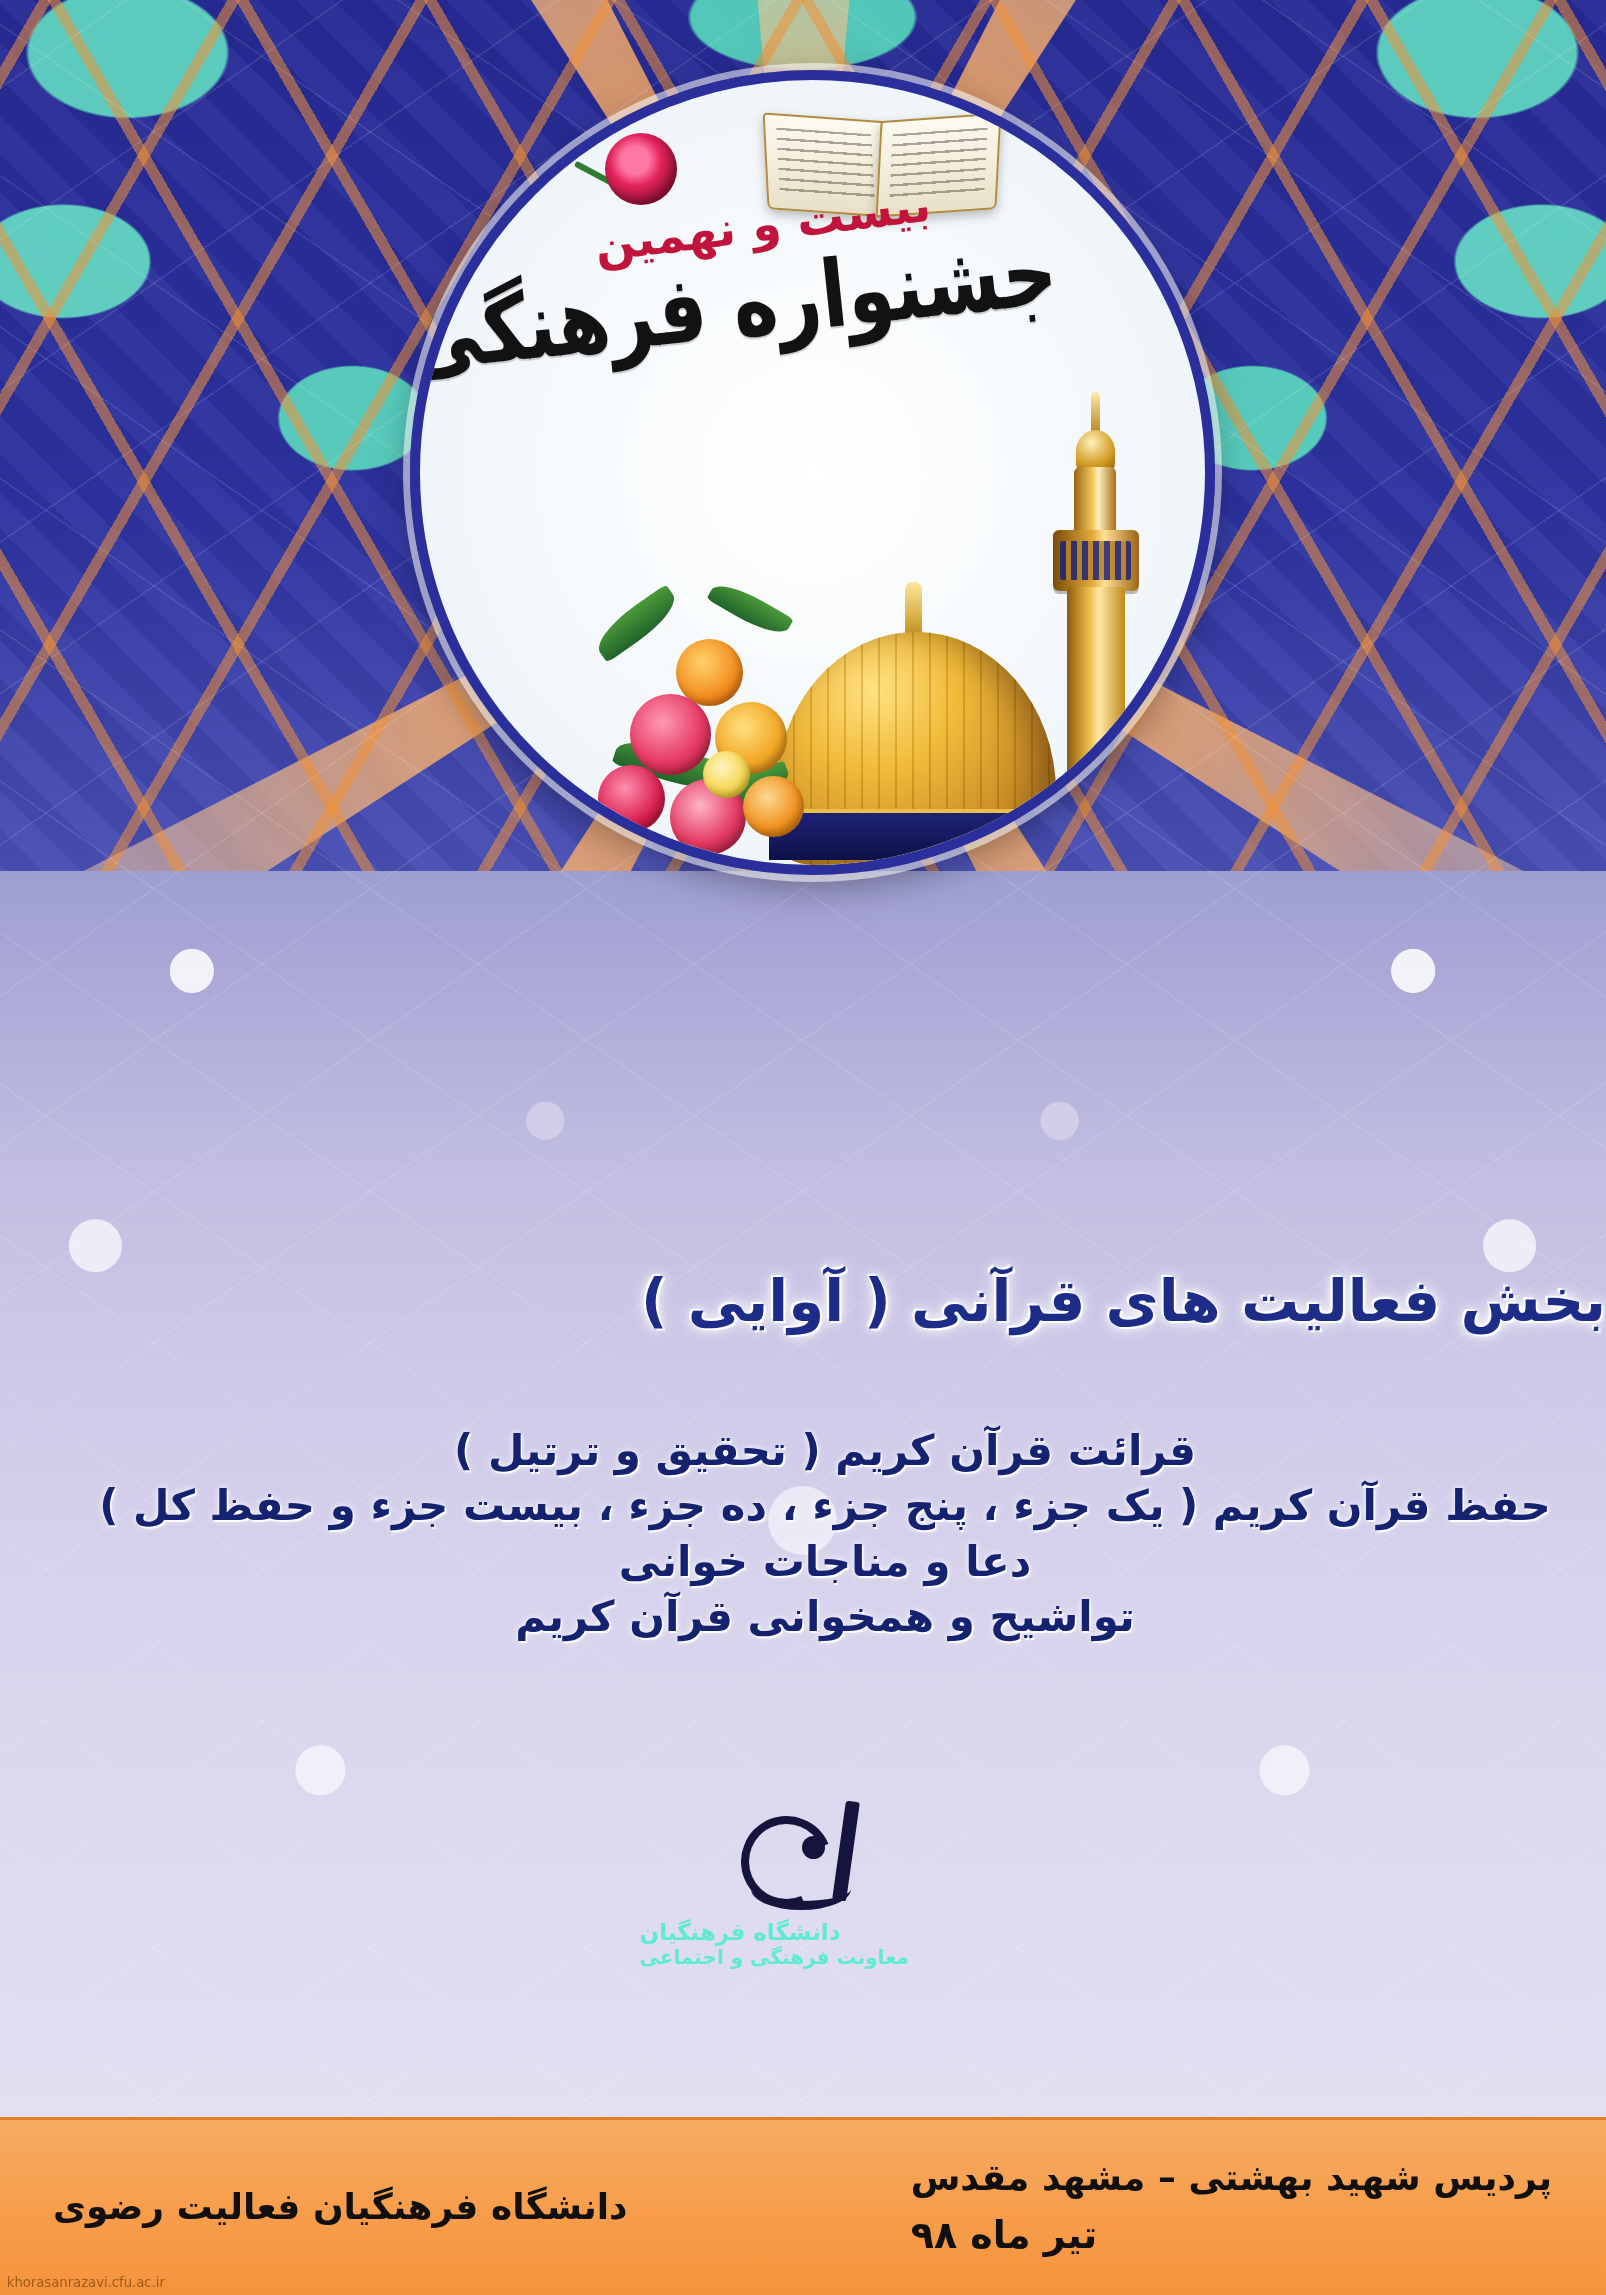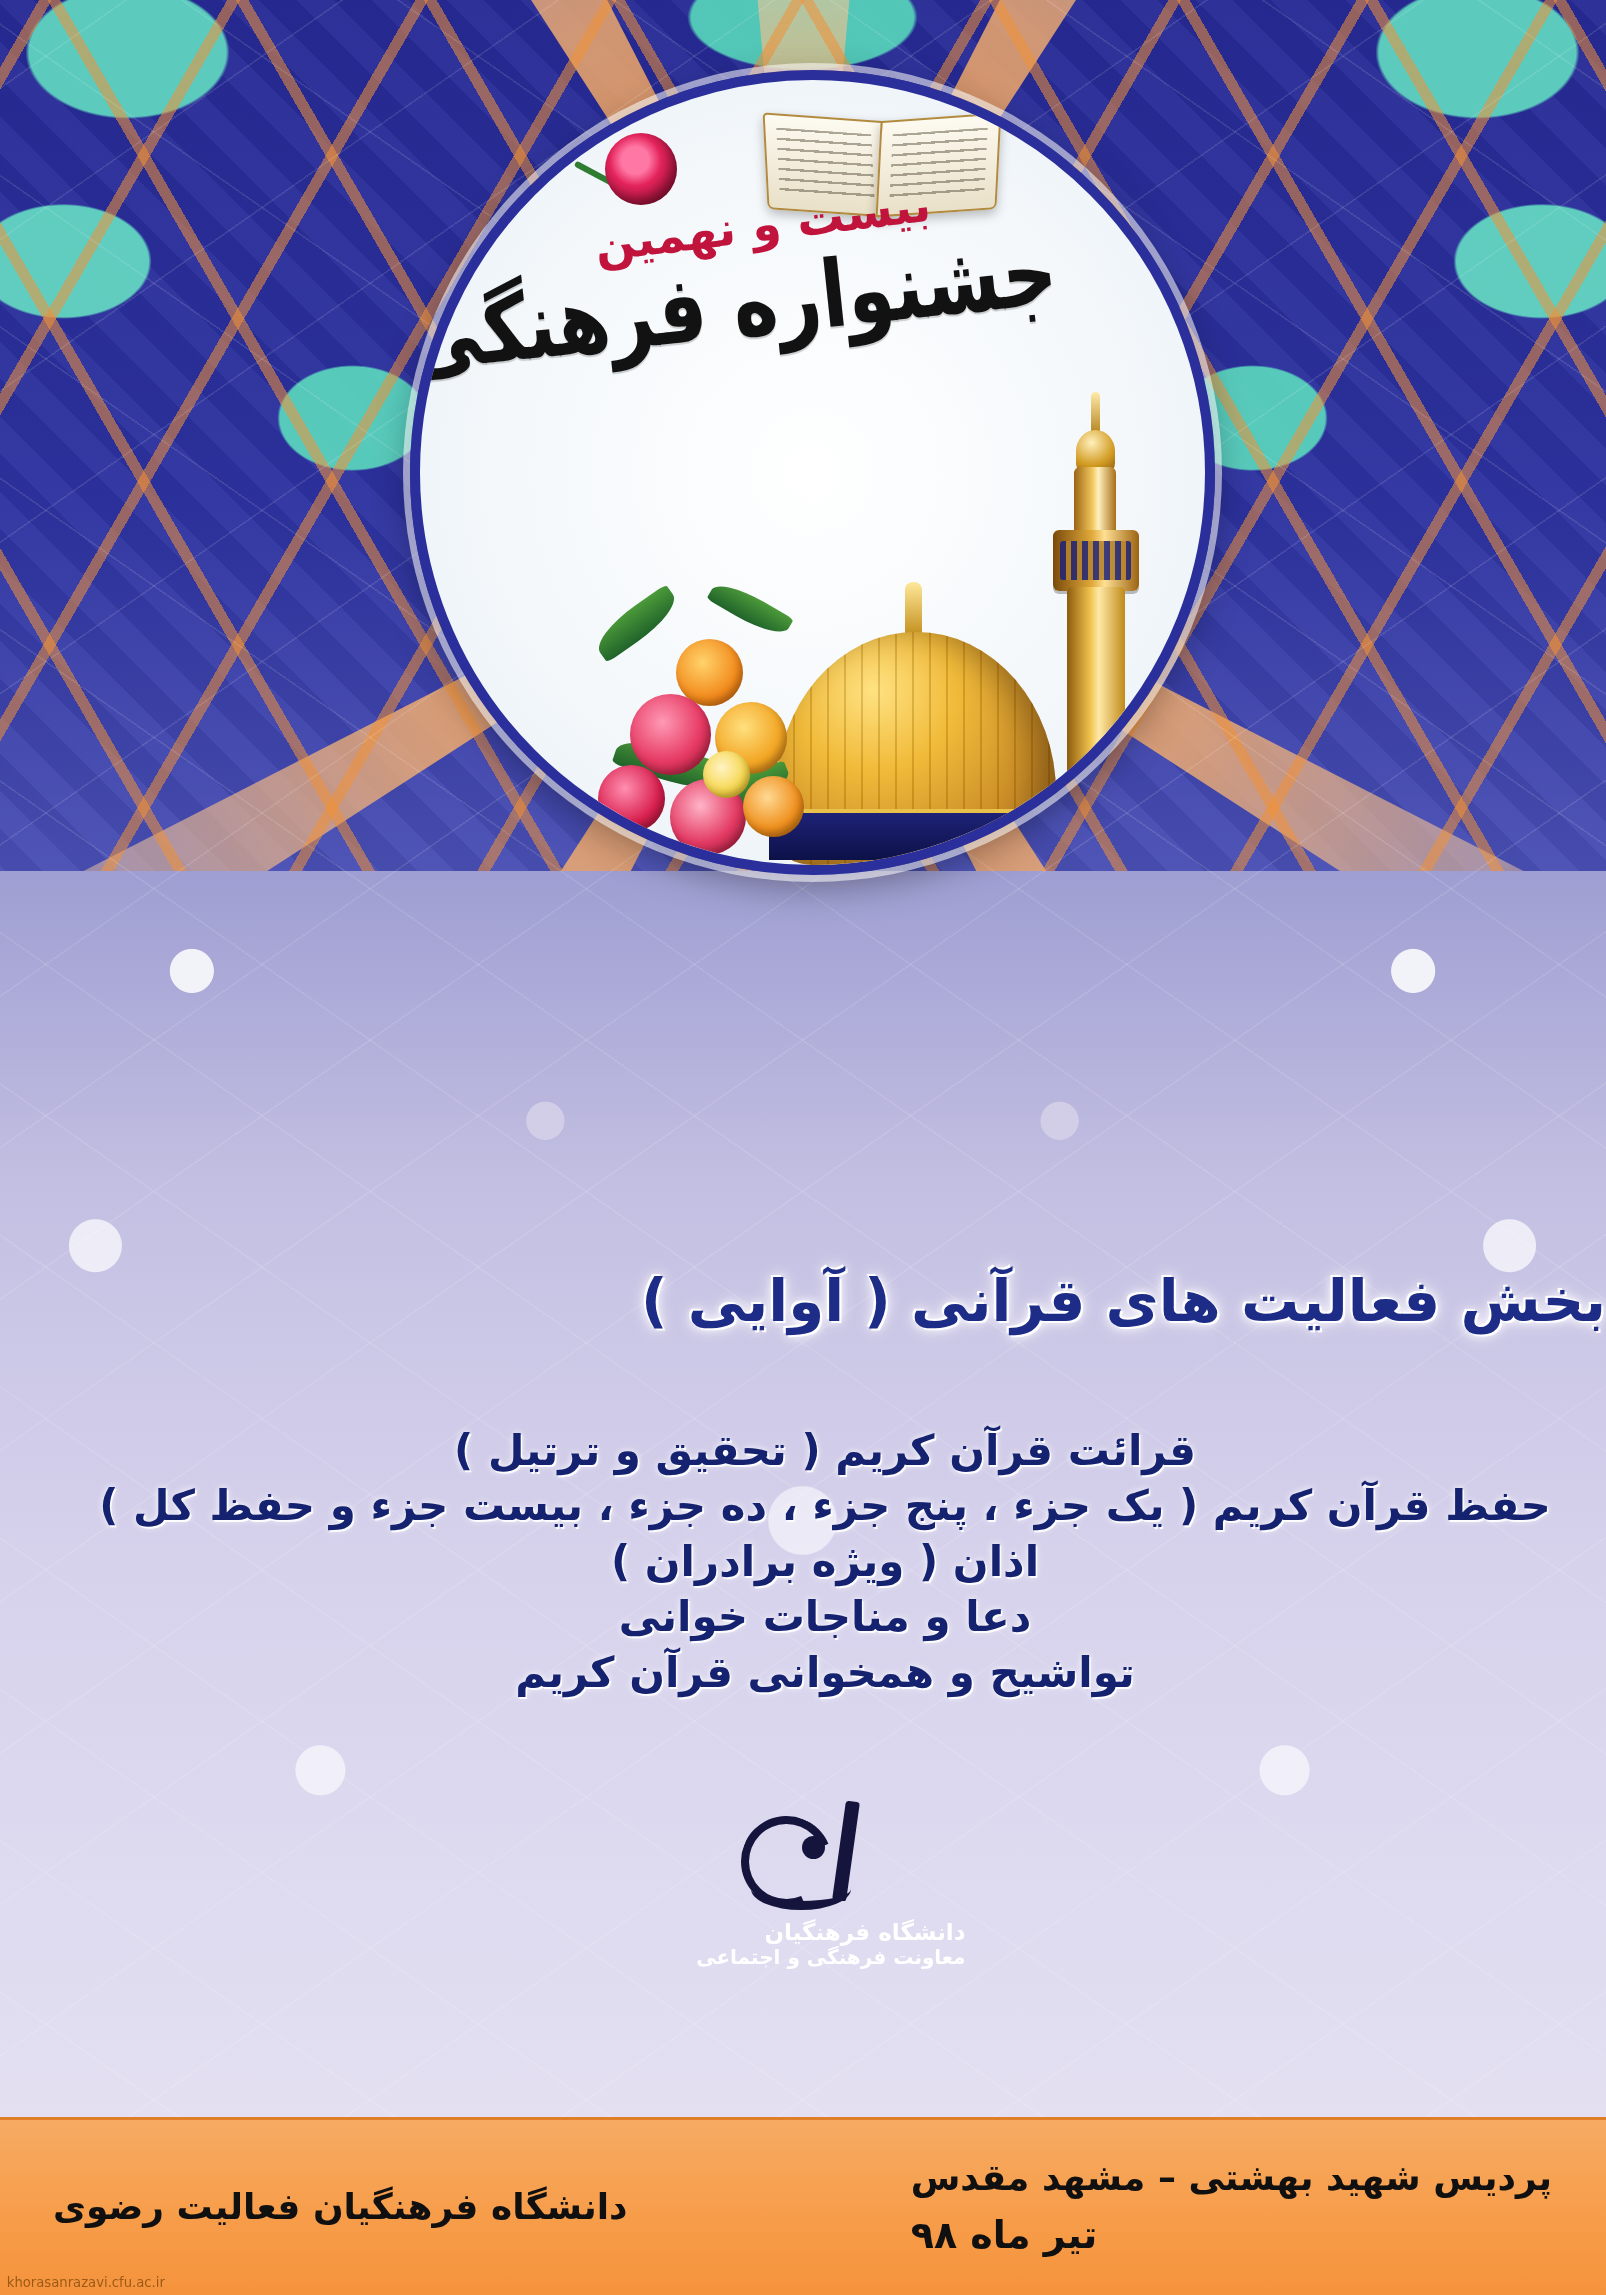--- a/index.html
+++ b/index.html
@@ -347,22 +347,22 @@
     padding-left: 45px;
   }
 
   
   .logo-wrap {
     position: absolute;
     left: 50%;
     top: 1796px;
     width: 326px;
     margin-left: -163px;
-    text-align: right;
-    color: #ffffff;
+    text-align: left;
+    color: #5eead4;
   }
   .logo-mark {
     width: 132px;
     height: 117px;
     margin: 0 auto 6.2px;
     position: relative;
   }
   .logo-mark .lm-arc {
     position: absolute;
     left: 4.7px; top: 20px;
@@ -514,21 +514,20 @@
       <div class="flower" style="left:160px; top:191px; width:61px;  height:61px;  background:radial-gradient(circle at 40% 35%,#ffd993,#ef8f1d 58%,#a35a09 100%);"></div>
       <div class="flower" style="left:120px; top:166px; width:47px;  height:47px;  background:radial-gradient(circle at 40% 35%,#fff3c4,#f6d64a 60%,#b98f12 100%);"></div>
     </div>
   </div>
 
   <div class="section-title">بخش فعالیت های قرآنی ( آوایی )</div>
 
   <div class="activities">
     <div class="activity">قرائت قرآن کریم ( تحقیق و ترتیل )</div>
     <div class="activity">حفظ قرآن کریم ( یک جزء ، پنج جزء ، ده جزء ، بیست جزء و حفظ کل )</div>
-    <div class="activity">اذان ( ویژه برادران )</div>
     <div class="activity">دعا و مناجات خوانی</div>
     <div class="activity">تواشیح و همخوانی قرآن کریم</div>
   </div>
 
   <div class="logo-wrap">
     <div class="logo-mark">
       <div class="lm-arc"></div>
       <div class="lm-bar"></div>
       <div class="lm-dot"></div>
       <div class="lm-swoosh"></div>

